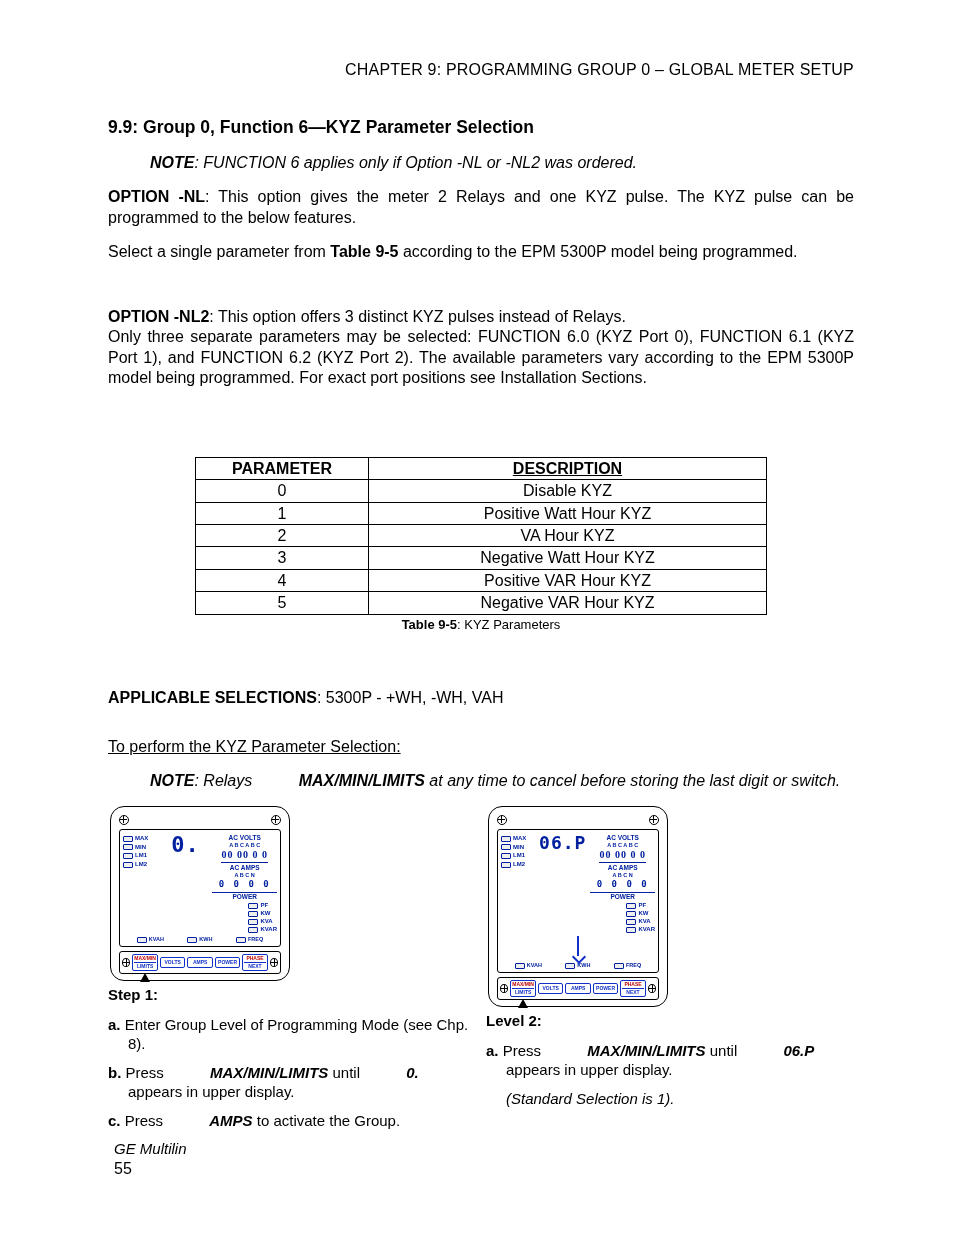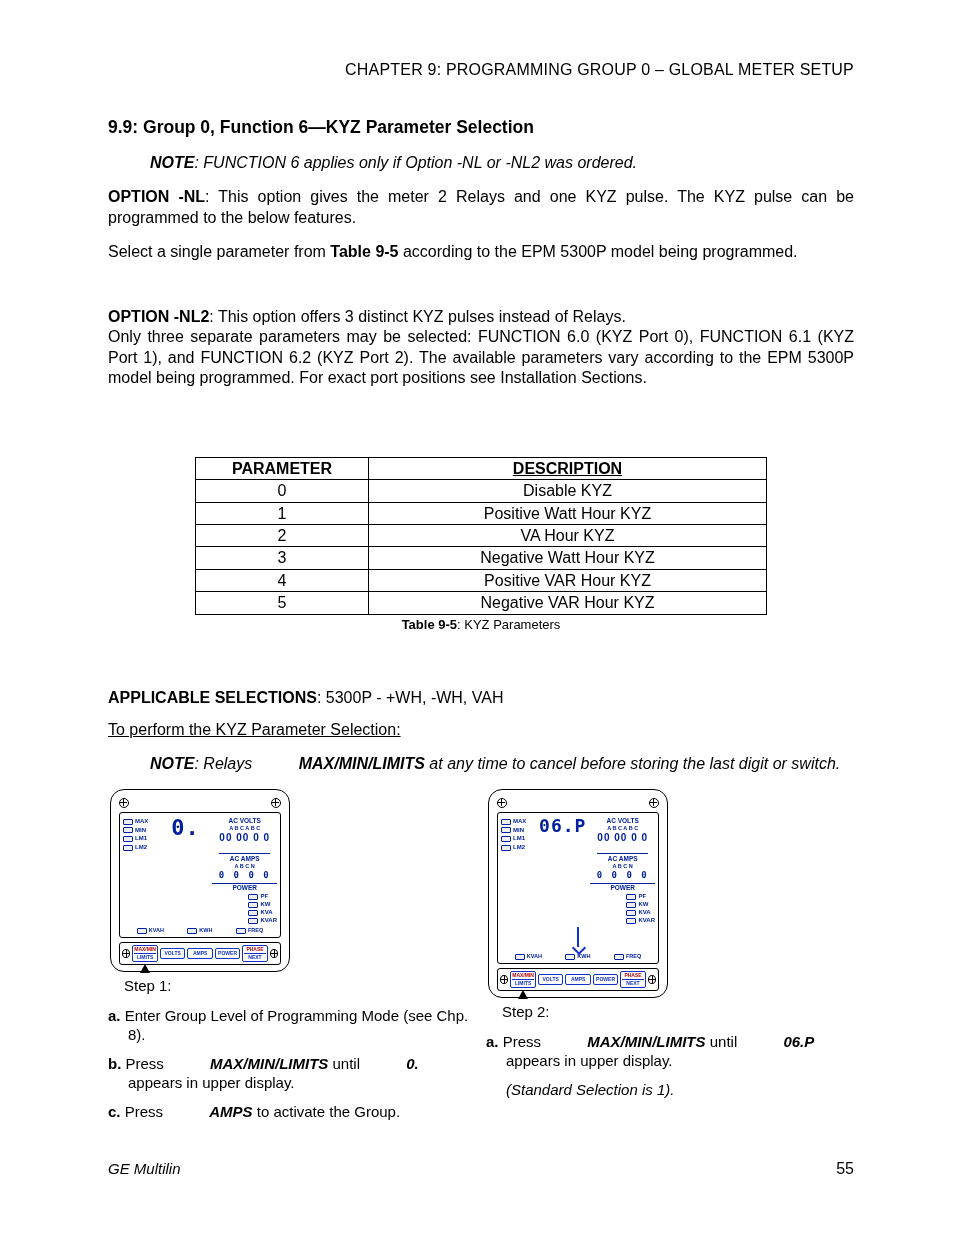--- a/index.html
+++ b/index.html
@@ -36,21 +36,21 @@
     padding: 1px 6px 0 6px;
     font-size: 16px;
     text-align: center;
   }
   table.param th.p { width: 160px; font-weight: bold; }
   table.param th.d { font-weight: bold; text-decoration: underline; }
   .table-caption { text-align: center; font-size: 13px; margin-top: 2px; }
   .indented-block { margin-left: 210px; }
   .steps-row { display: flex; gap: 10px; margin-top: 6px; }
   .step-col { flex: 1 1 0; font-size: 15px; }
-  .step-col .step-label { font-weight: normal; margin-left: 16px; }
+  .step-col .step-label { font-weight: bold; }
   .step-col p { margin: 0 0 10px 0; }
   .hang { padding-left: 20px; text-indent: -20px; }
   .step-col .pad { padding-left: 20px; }
   .meter-wrap { width: 180px; margin: 0 0 4px 2px; }
   .meter {
     border: 1px solid #000;
     border-radius: 14px;
     padding: 8px 8px 6px 8px;
     position: relative;
     box-sizing: border-box;
@@ -94,22 +94,22 @@
   .right-panel {
     flex: 1;
     color: #0020a0;
     font-weight: bold;
     font-size: 6px;
     text-align: center;
   }
   .right-panel .hdr { font-size: 6.5px; margin-top:1px; }
   .right-panel .abc { display:flex; justify-content:center; gap:3px; font-size:5.5px; }
   .right-panel .digits-med {
-    font-family: Liberation Sans, sans-serif; font-size: 10px; letter-spacing:1px; border-bottom:1px solid #0020a0;
-    display:inline-block; padding-bottom:8px;
+    font-family: Liberation Serif, serif; font-size: 10px; letter-spacing:1px; border-bottom:1px solid #0020a0;
+    display:inline-block; padding-bottom:0px;
   }
   .right-panel .digits-sm {
     font-family: monospace; font-size: 9px; letter-spacing:2px;
   }
   .pwr-list { text-align:left; padding-left:36px; }
   .pwr-list div { display:flex; align-items:center; gap:2px; margin:0.5px 0; }
   .pwr-list .led { width:8px; height:4px; background:#eee; border:0.5px solid #0020a0; border-radius:1px; }
   .kvarow { display:flex; justify-content:space-around; padding:2px 2px 0 2px; font-size:5.5px; color:#0020a0; font-weight:bold; }
   .kvarow span { display:flex; align-items:center; gap:2px; }
   .kvarow .led { width:8px; height:4px; background:#eee; border:0.5px solid #0020a0; border-radius:1px; }
@@ -143,28 +143,29 @@
   .vbar::before {
     content:''; position:absolute; left:4px; top:0; width:2px; height:20px; background:#1030c8;
   }
   .vbar::after {
     content:''; position:absolute; left:1px; top:16px; width:8px; height:8px;
     border:2px solid #1030c8; border-top:none; border-right:none;
     transform: rotate(-45deg);
   }
   .footer {
     position: absolute;
-    left: 108px; right: 100px; bottom: 56px;
-    display:flex; justify-content: space-between;
+    left: 114px; right: 100px; bottom: 56px;
+    display:flex; 
     font-style: italic;
     font-size: 15px;
+    flex-direction: column;
   }
   .footer .mid { font-weight: bold; }
   .footer .pg { font-style: normal; font-size: 16px; }
-  .nm { margin-bottom: 2px; }
+  .nm { margin-bottom: 19px; }
 </style>
 </head>
 <body>
 
 <div class="page-header">CHAPTER 9: PROGRAMMING GROUP 0 – GLOBAL METER SETUP</div>
 
 <div class="sect-title">9.9: Group 0, Function 6—KYZ Parameter Selection</div>
 
 <p>
   <span class="bolditalic">NOTE</span><span class="italic">: FUNCTION 6 applies only if Option -NL or -NL2 was ordered.</span>
@@ -425,21 +426,21 @@
           <div class="btn">AMPS</div>
           <div class="btn">POWER</div>
           <div class="btn two">
               <div>PHASE</div>
               <div>NEXT</div>
             </div>
           <div class="screw"></div>
         </div>
       </div>
     </div>
-    <p class="step-label">Step 2:</p>
+    <p class="step-label">Level 2:</p>
     <p class="hang">
       <span class="bold">a. </span><span>Press </span><span class="bolditalic">MAX/MIN/LIMITS</span><span> until </span><span class="bolditalic">06.P</span><span> appears in upper display.</span>
     </p>
     <p class="pad italic">(Standard Selection is 1).</p>
   </div>
 
 </div>
 
 <div class="footer">
   <span>GE Multilin</span>

